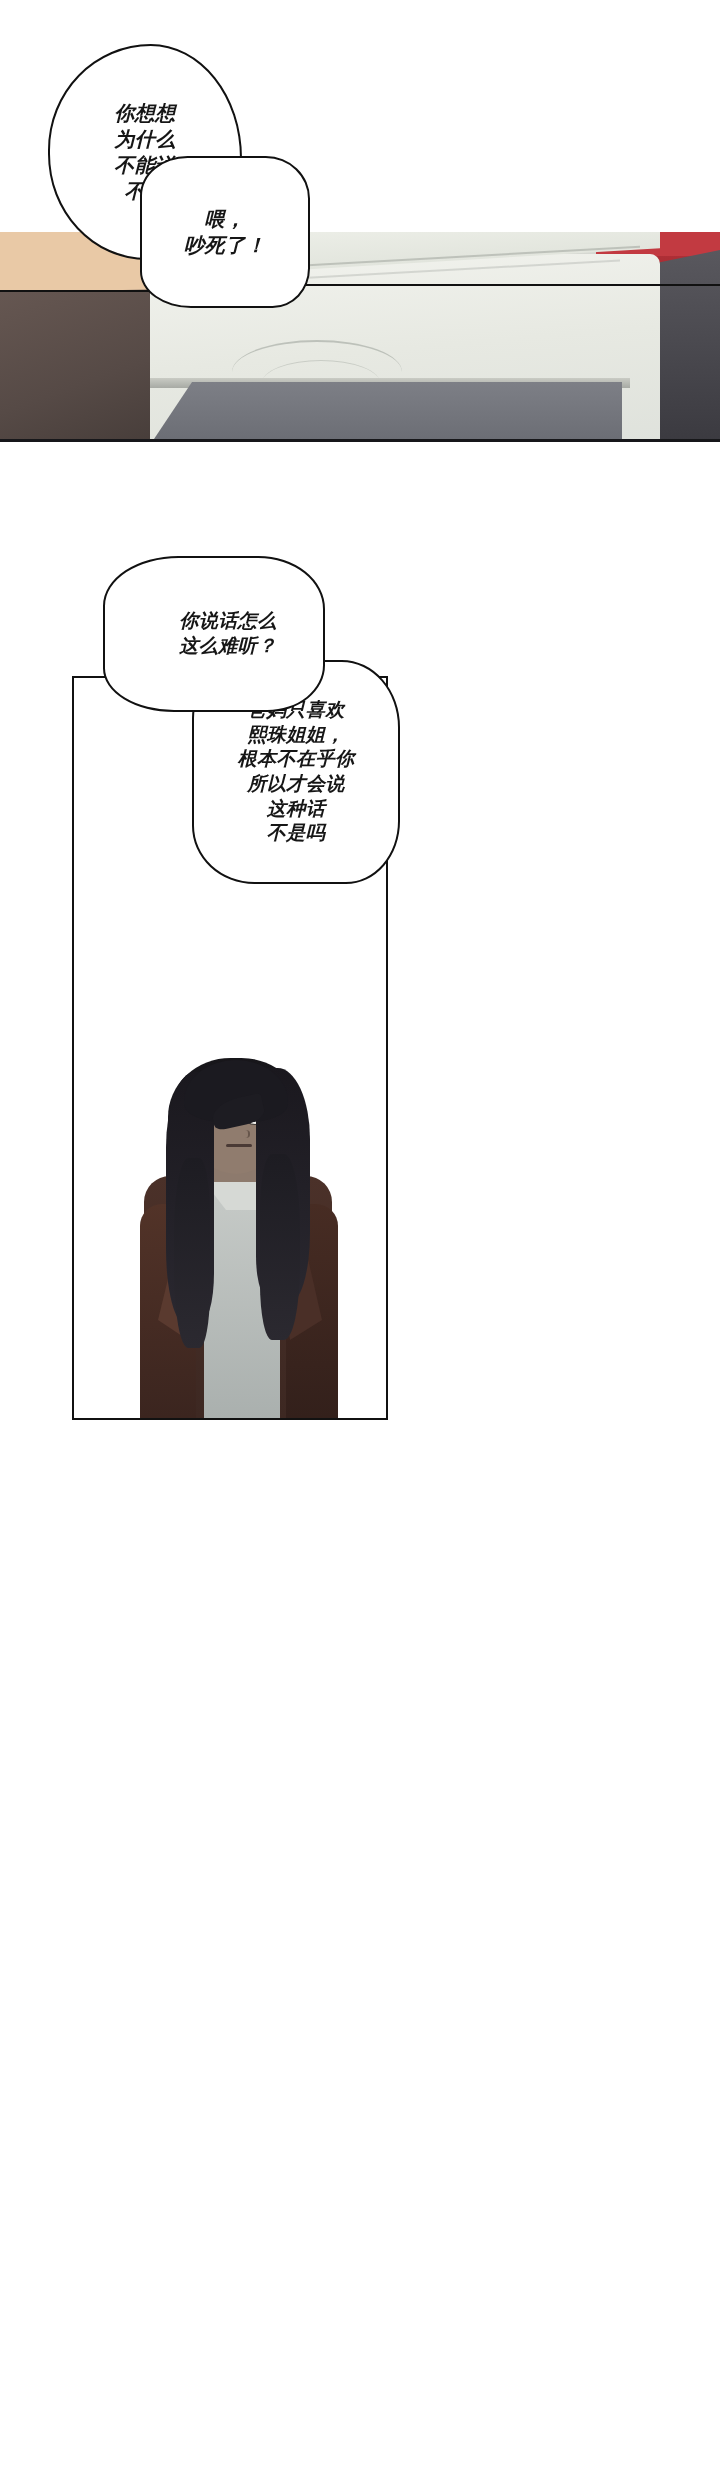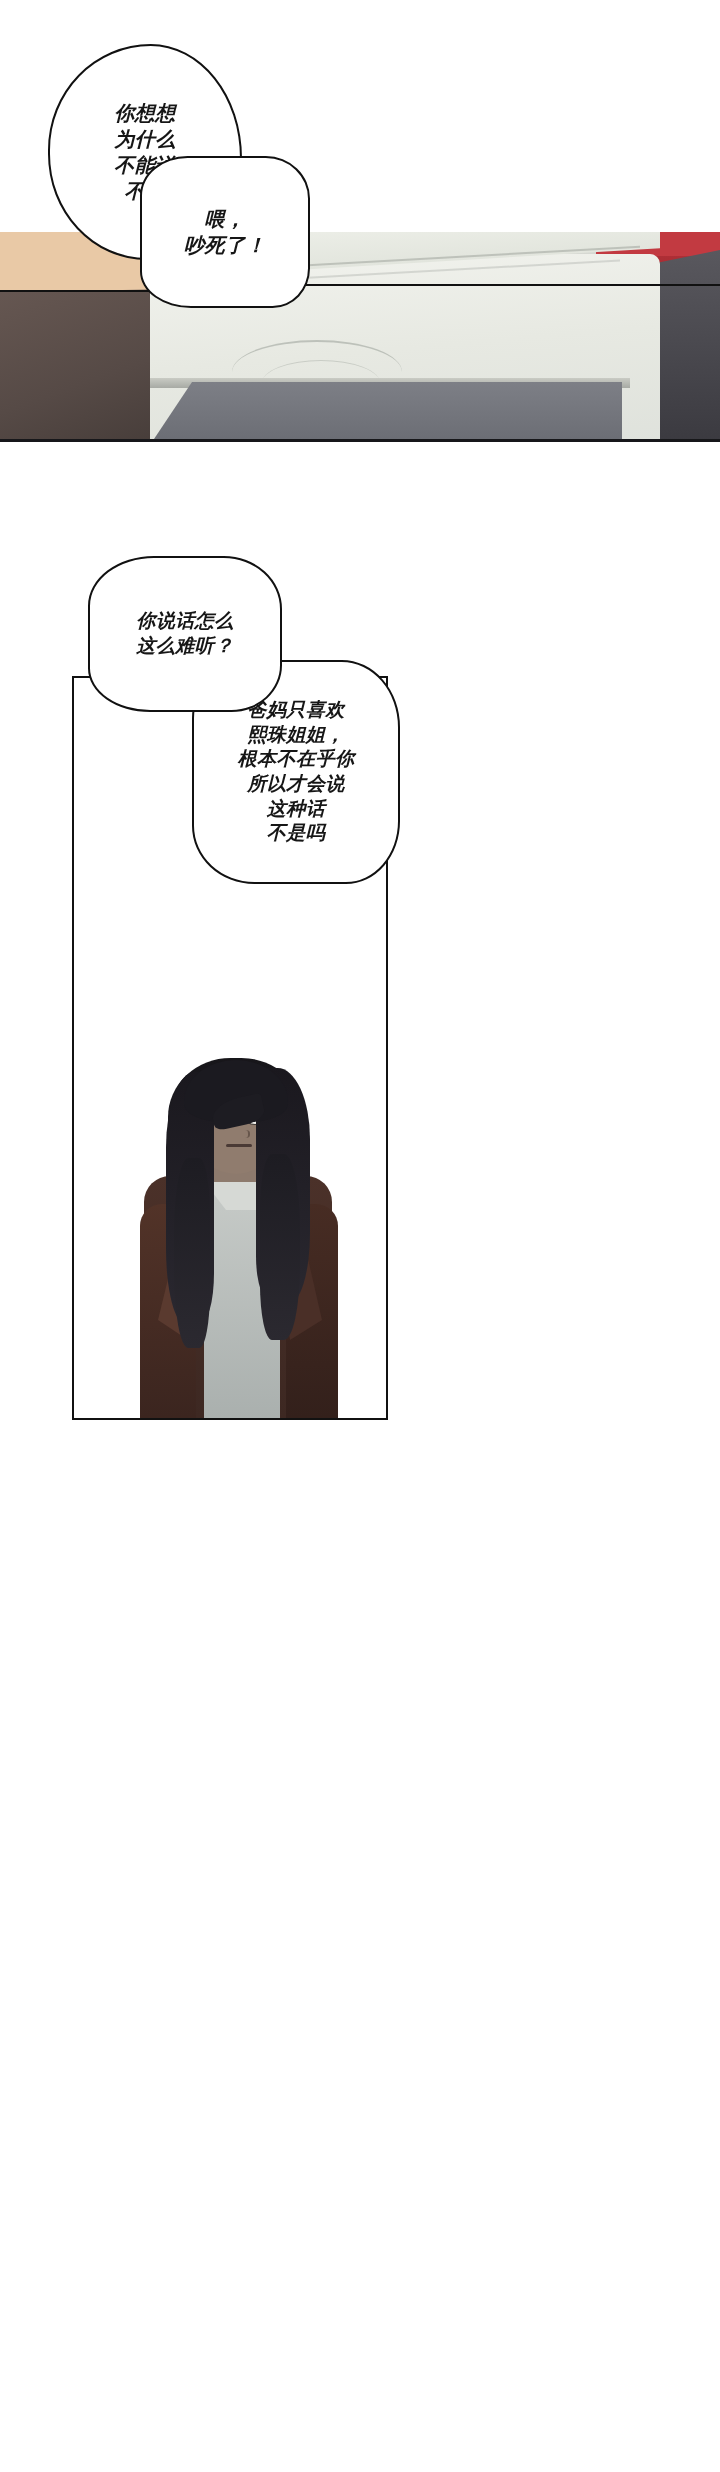--- a/index.html
+++ b/index.html
@@ -120,22 +120,22 @@
   .arm-l{position:absolute;left:44px;top:146px;width:56px;height:214px;
         background:linear-gradient(180deg,#523328,#3b251f);border-radius:22px 8px 0 0;}
   .arm-r{position:absolute;left:190px;top:146px;width:52px;height:214px;
         background:linear-gradient(180deg,#472c23,#33201b);border-radius:8px 22px 0 0;}
   .hairfront-l{position:absolute;left:78px;top:100px;width:36px;height:190px;
         background:linear-gradient(180deg,#1d1c22,#2b2930);border-radius:40% 30% 30% 40%;}
   .hairfront-r{position:absolute;left:164px;top:96px;width:40px;height:186px;
         background:linear-gradient(180deg,#1d1c22,#2b2930);border-radius:30% 40% 40% 30%;}
 
   
-  #b3{left:88px;top:556px;width:190px;height:152px;
-      border-radius:34% 30% 26% 32% / 32% 34% 30% 28%;z-index:9;}
+  #b3{left:103px;top:556px;width:190px;height:152px;
+      border-radius:34% 30% 26% 32% / 32% 34% 30% 28%;z-index:9;padding-left:28px;}
   #b3 .txt{font-size:19px;}
   #b4{left:192px;top:660px;width:204px;height:220px;
       border-radius:30% 28% 26% 30% / 26% 30% 28% 26%;z-index:8;}
   #b4 .txt{font-size:19px;}
   #b5{left:98px;top:872px;width:172px;height:148px;
       border-radius:32% 30% 28% 32% / 30% 32% 28% 30%;z-index:9;}
   #b5 .txt{font-size:19px;}
 </style>
 </head>
 <body>

